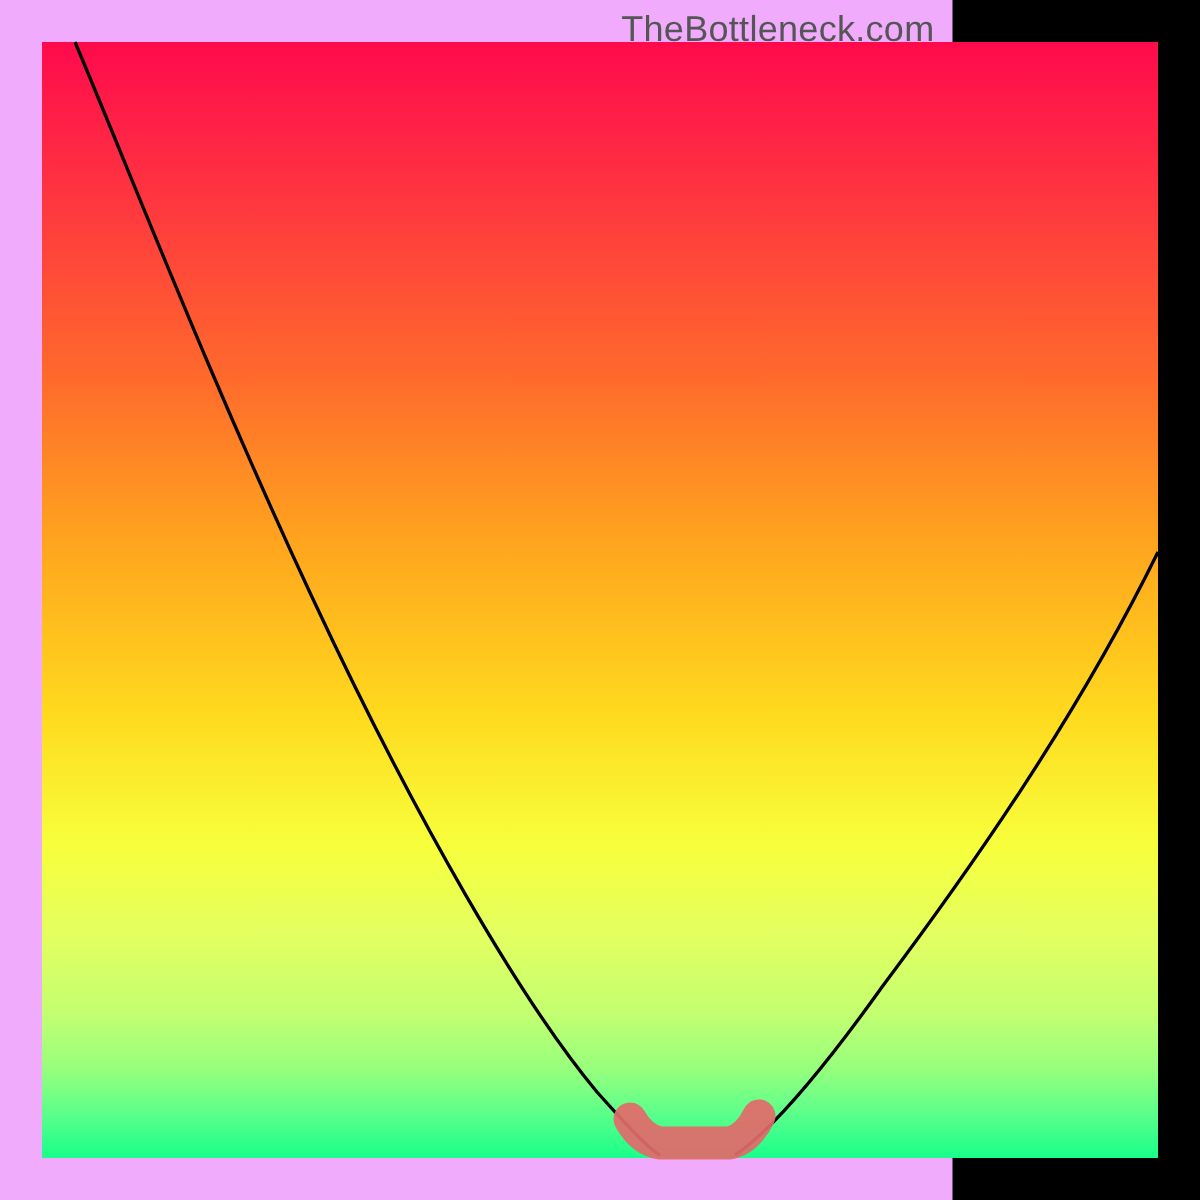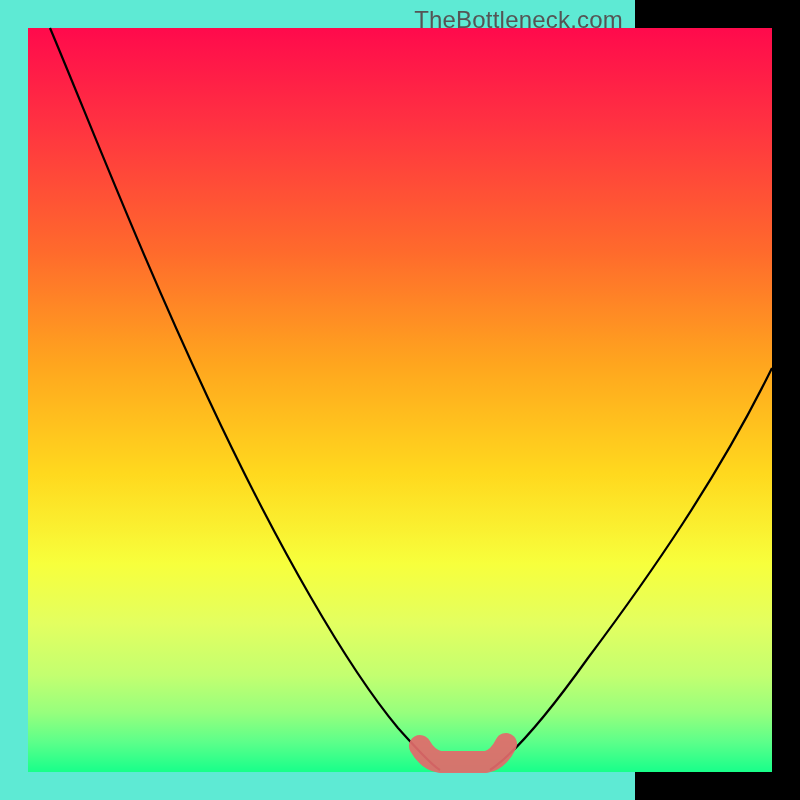--- a/index.html
+++ b/index.html
@@ -10,21 +10,21 @@
     background: #000;
     overflow: hidden;
     font-family: Arial, Helvetica, sans-serif;
   }
   .frame {
     position: absolute;
     left: 0;
     top: 0;
     width: 635px;
     height: 800px;
-    background: #5eead4;
+    background: #f0abfc;
   }
   .plot-area {
     position: absolute;
     left: 28px;
     top: 28px;
     width: 744px;
     height: 744px;
     
     background: linear-gradient(
       to bottom,

